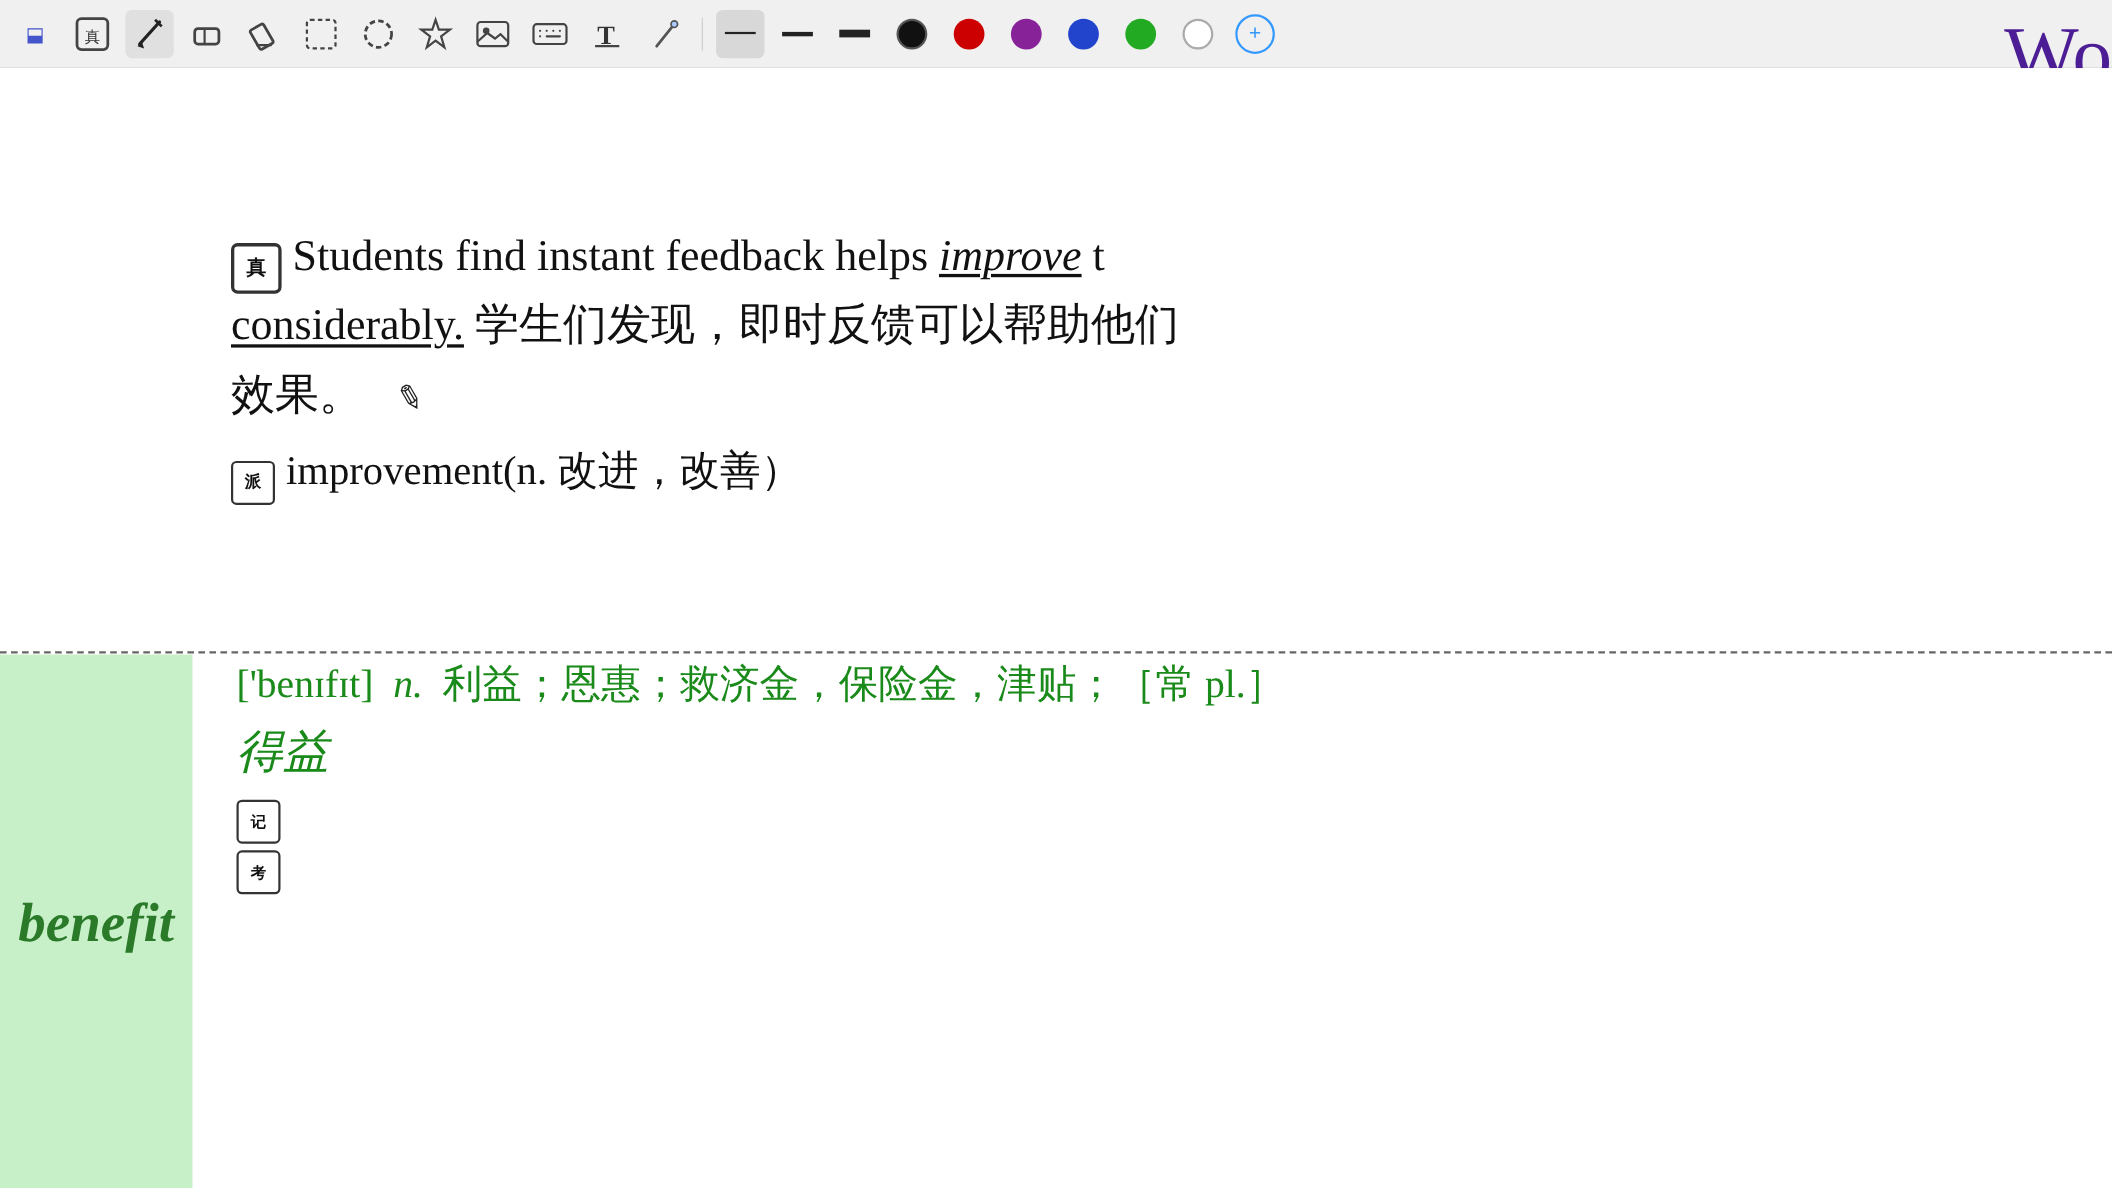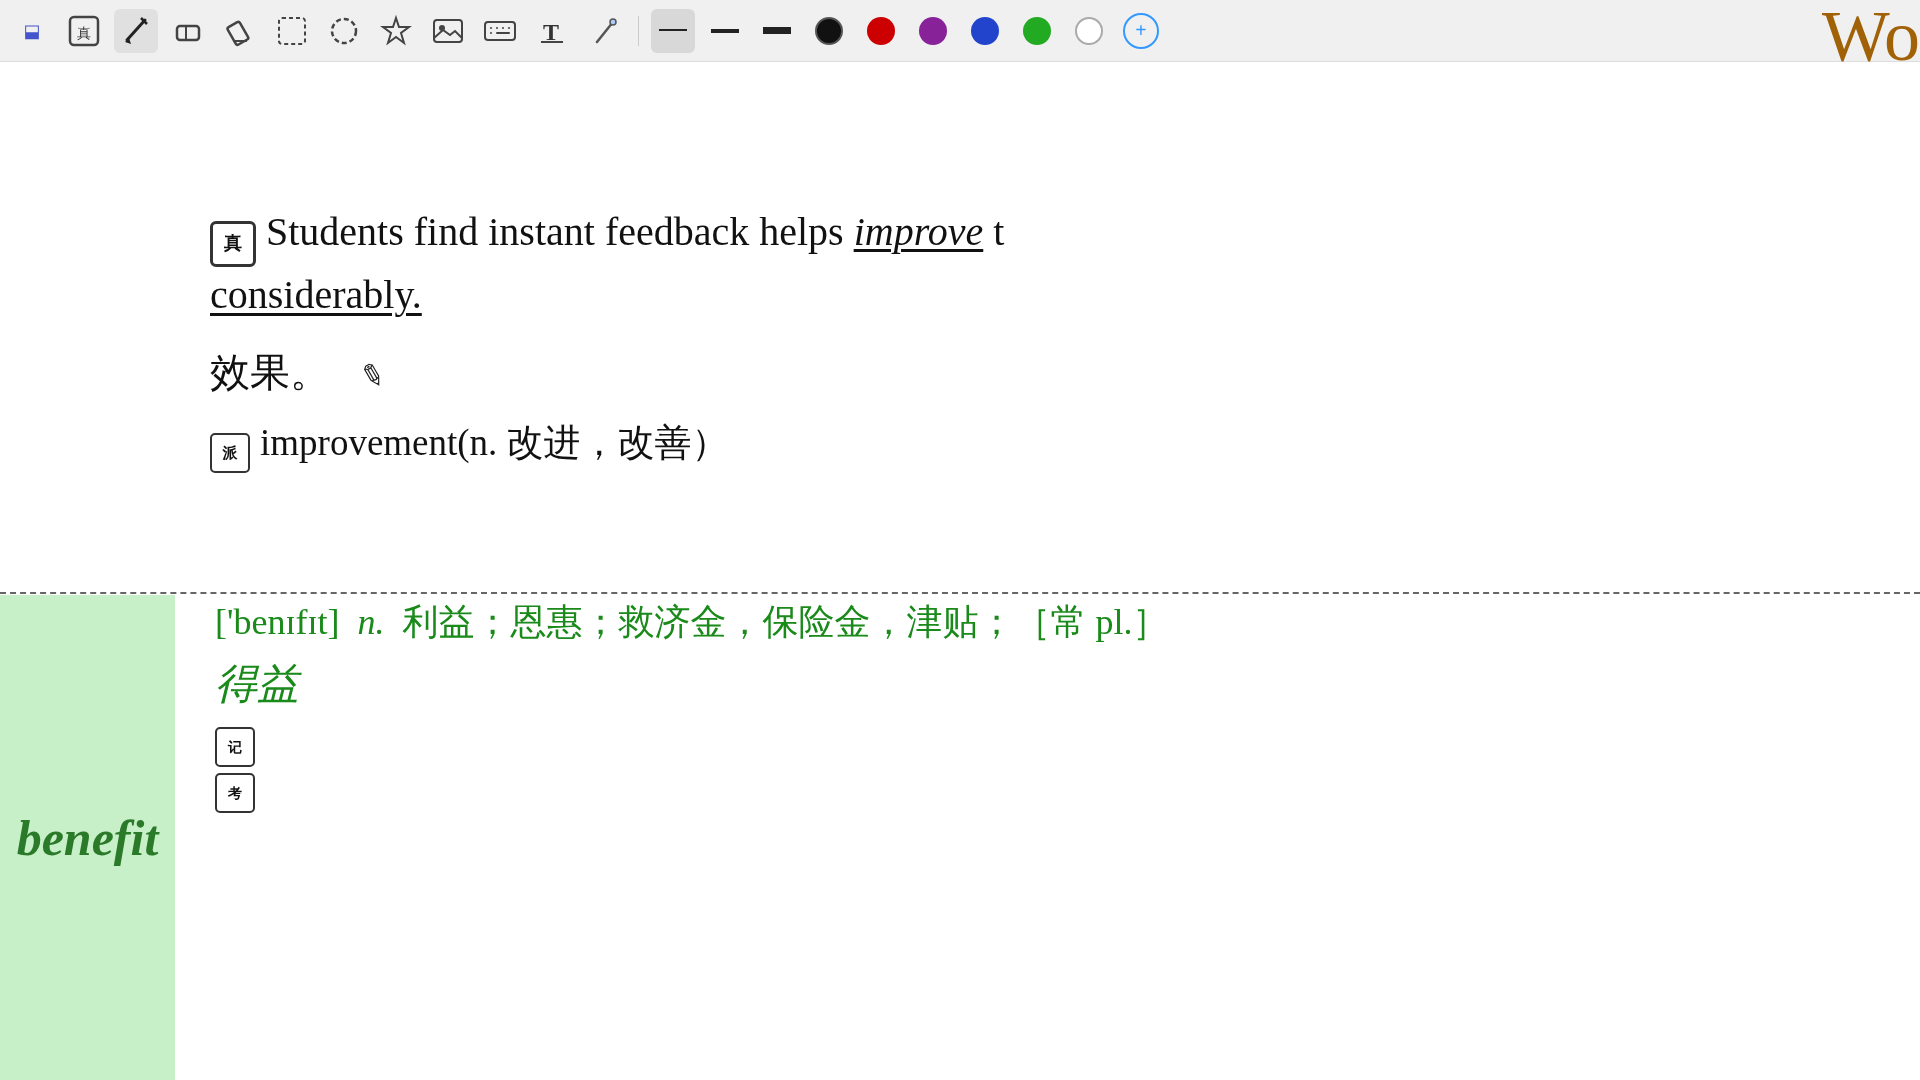--- a/index.html
+++ b/index.html
@@ -315,44 +315,44 @@
   </div>
 
   <div class="toolbar-icon">
     <div class="color-dot" style="background:#ffffff; border: 2px solid #aaa;"></div>
   </div>
 
   <div class="toolbar-icon">
     <div style="width:36px; height:36px; border-radius:50%; border:2.5px solid #3399ff; display:flex; align-items:center; justify-content:center; color:#3399ff; font-size:20px; font-weight:bold;">+</div>
   </div>
 
-  <div style="position:absolute; right:0; top:0; font-size:72px; font-family:serif; color:#a16207; line-height:1; padding-top:0px; overflow:hidden; height:62px;">
+  <div style="position:absolute; right:0; top:0; font-size:72px; font-family:serif; color:#4c1d95; line-height:1; padding-top:14px; overflow:hidden; height:62px;">
     <span>Wo</span>
   </div>
 </div>
 
 <div class="content">
 
   <div class="sentence-block">
 
     <div style="display:flex; align-items:baseline; font-size:40px; font-family:serif; color:#111; line-height:1.5;">
       <div class="icon-box">
         <span style="font-family:sans-serif; font-size:18px; font-weight:bold;">真</span>
       </div>
       <span>Students find instant feedback helps</span>
       &nbsp;<span class="underline-word" style="text-decoration:underline; font-style:italic; text-decoration-thickness:3px; text-underline-offset:4px;">improve</span>
       &nbsp;<span>t</span>
     </div>
 
     <div style="display:flex; align-items:center; font-size:40px; font-family:serif; color:#111; line-height:1.5; margin-top:2px;">
       <span style="text-decoration:underline; text-decoration-thickness:3px; text-underline-offset:5px;">considerably.</span>
-      &nbsp;
-    </div>
-
-    <div style="display:flex; align-items:baseline; font-size:40px; font-family:serif; color:#111; line-height:1.5; margin-top:18px;">
+      &nbsp;<span>学生们发现，即时反馈可以帮助他们</span>
+    </div>
+
+    <div style="display:flex; align-items:baseline; font-size:40px; font-family:serif; color:#111; line-height:1.5; margin-top:4px;">
       <span>效果。</span>
       <span style="font-size:30px; margin-left:30px; transform:rotate(15deg); display:inline-block; color:#222;">✎</span>
     </div>
 
     <div style="display:flex; align-items:baseline; font-size:37px; font-family:serif; color:#111; line-height:1.6; margin-top:10px;">
       <div class="icon-box-small">
         <span style="font-family:sans-serif; font-size:15px; font-weight:bold;">派</span>
       </div>
       <span>improvement(n. 改进，改善）</span>
     </div>

